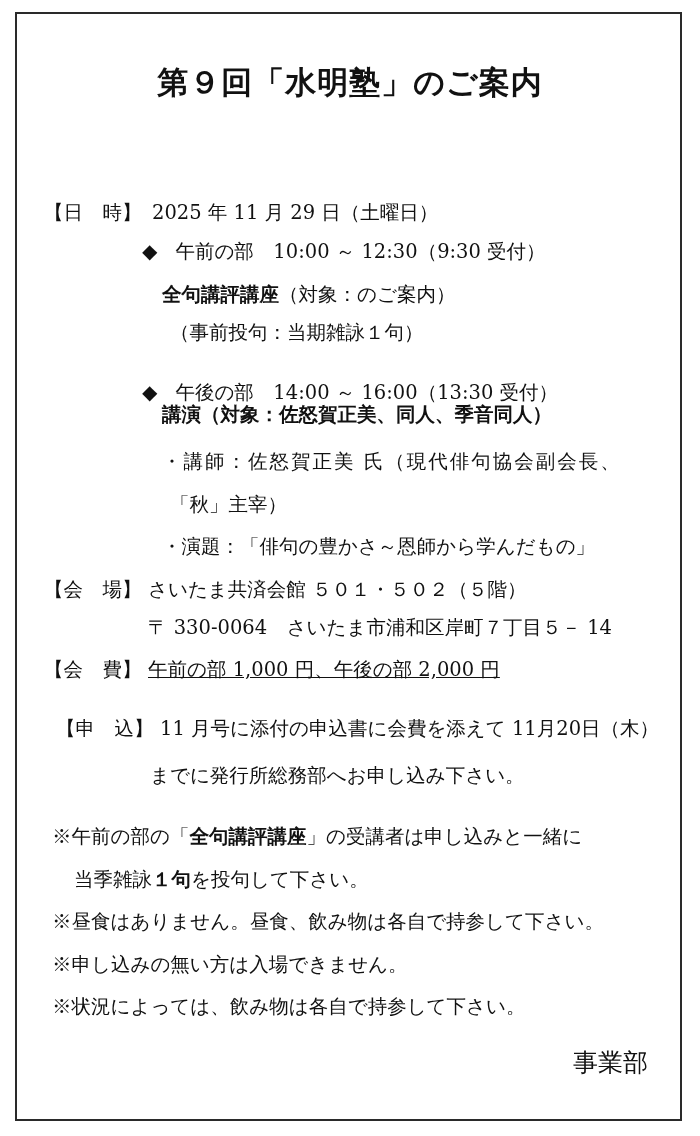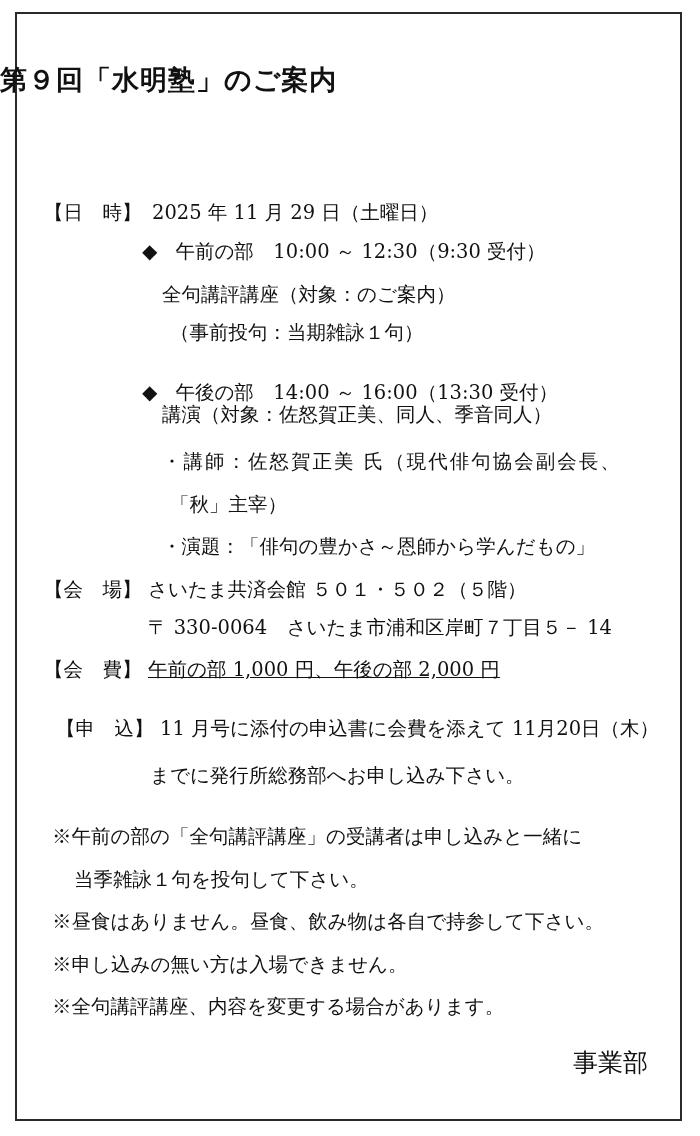--- a/index.html
+++ b/index.html
@@ -1,24 +1,24 @@
 <!DOCTYPE html>
 <html><head>
 <meta charset="utf-8">
 <style>
   html, body { margin: 0; padding: 0; background: #ffffff; }
   body { width: 700px; height: 1136px; position: relative; overflow: hidden;
          font-family: "DejaVu Serif", "Liberation Serif", serif; color: #111; }
   .frame { position: absolute; left: 15px; top: 12px; width: 667px; height: 1109px;
            border: 2px solid #2a2a2a; box-sizing: border-box; }
-  .title { position: absolute; left: 0; width: 700px; top: 62px; text-align: left;
+  .title { position: absolute; left: 0; width: 700px; top: 62px; text-align: center;
            font-family: "DejaVu Sans", "Liberation Sans", sans-serif; font-weight: bold;
-           font-size: 27px; letter-spacing: 1px; }
+           font-size: 31px; letter-spacing: 1px; }
   .line { position: absolute; white-space: nowrap; font-size: 19.5px; line-height: 26px; }
-  .gothic { font-family: "DejaVu Sans", "Liberation Sans", sans-serif; font-weight: normal; }
+  .gothic { font-family: "DejaVu Sans", "Liberation Sans", sans-serif; font-weight: bold; }
   .label { display: inline-block; width: 108px; }
   .diamond { display: inline-block; font-family: "DejaVu Sans", sans-serif; font-size: 20px; margin-right: 18px; }
   .sign { position: absolute; right: 52px; top: 1046px; font-size: 25px; }
   .wide { letter-spacing: 2px; }
 </style>
 </head>
 <body>
 
 <div class="frame"></div>
 
@@ -71,15 +71,15 @@
 </div>
 
 <div class="line" style="left:74px; top:867px;">
   <span>当季雑詠</span><span class="gothic">１句</span><span>を投句して下さい。</span>
 </div>
 
 <div class="line" style="left:52px; top:909px;">※昼食はありません。昼食、飲み物は各自で持参して下さい。</div>
 
 <div class="line" style="left:52px; top:952px;">※申し込みの無い方は入場できません。</div>
 
-<div class="line" style="left:52px; top:994px;">※全句講評講座、内容を変更する場合があります。</div>
+<div class="line" style="left:52px; top:994px;">※状況によっては、飲み物は各自で持参して下さい。</div>
 
 <div class="sign">事業部</div>
 
 </body></html>

